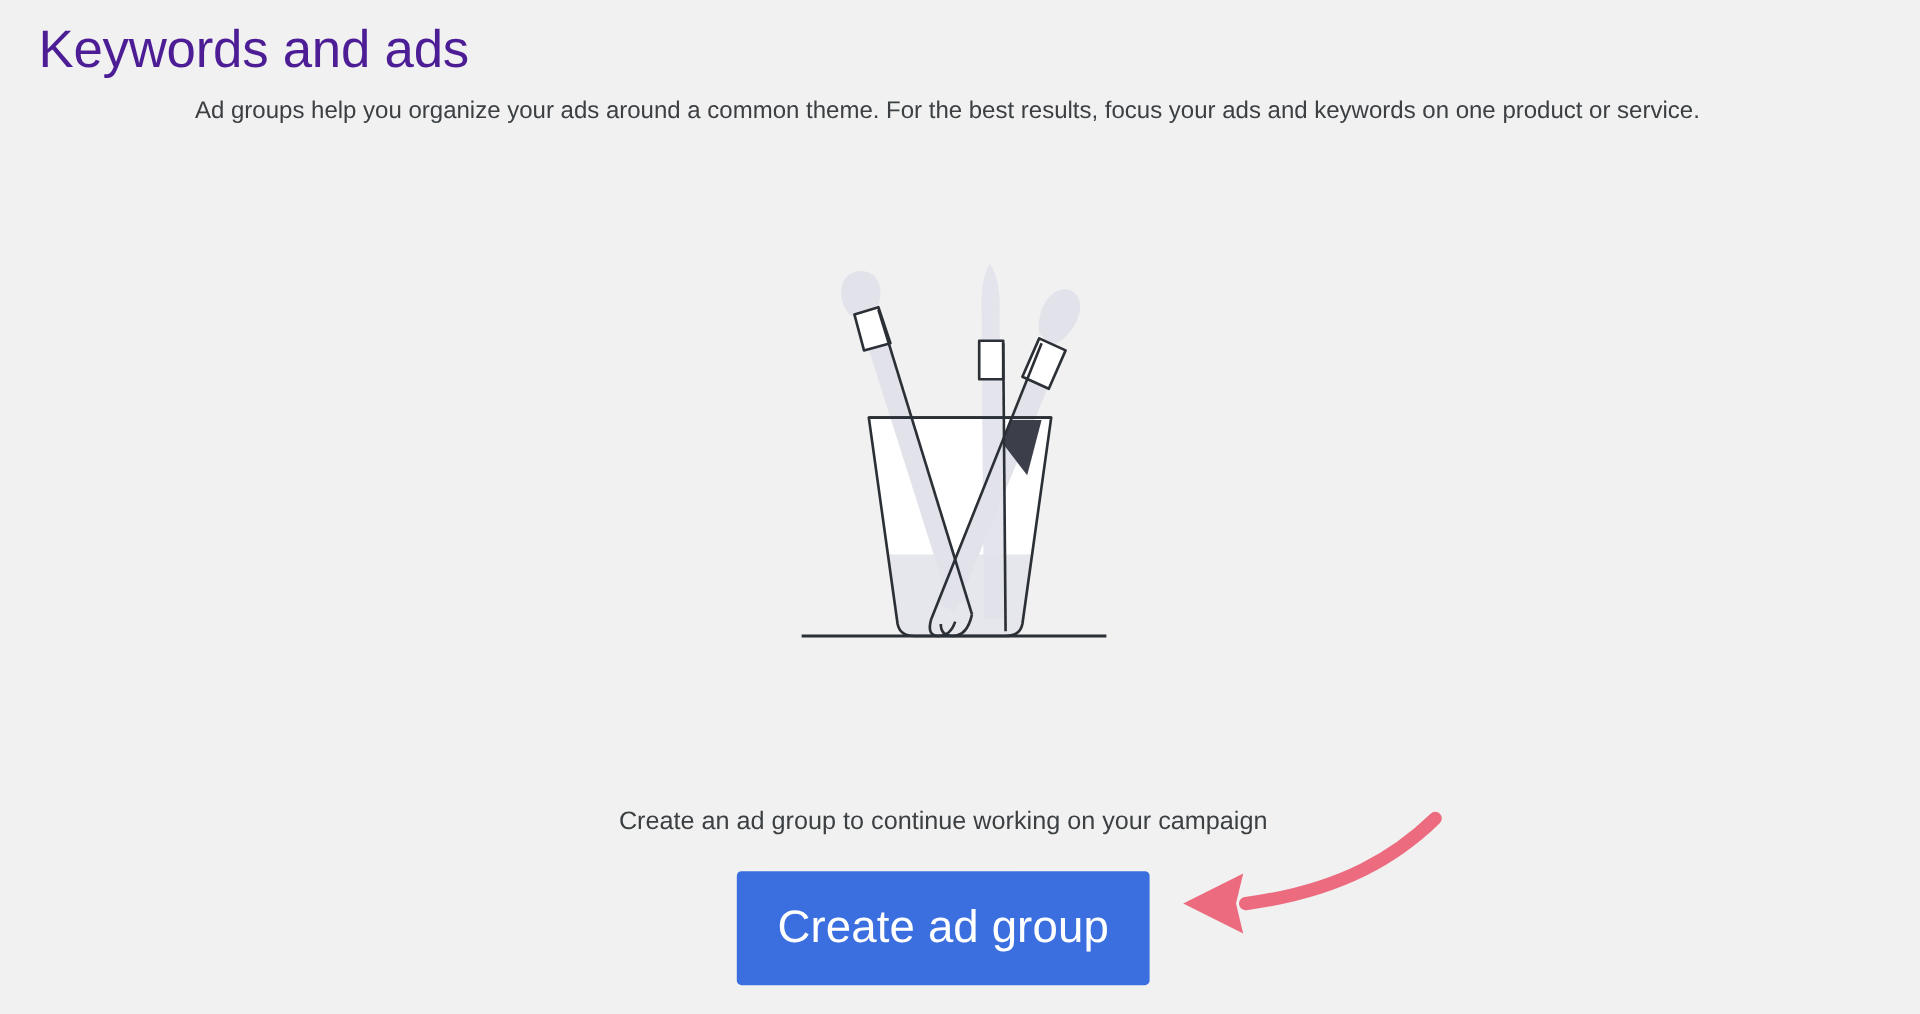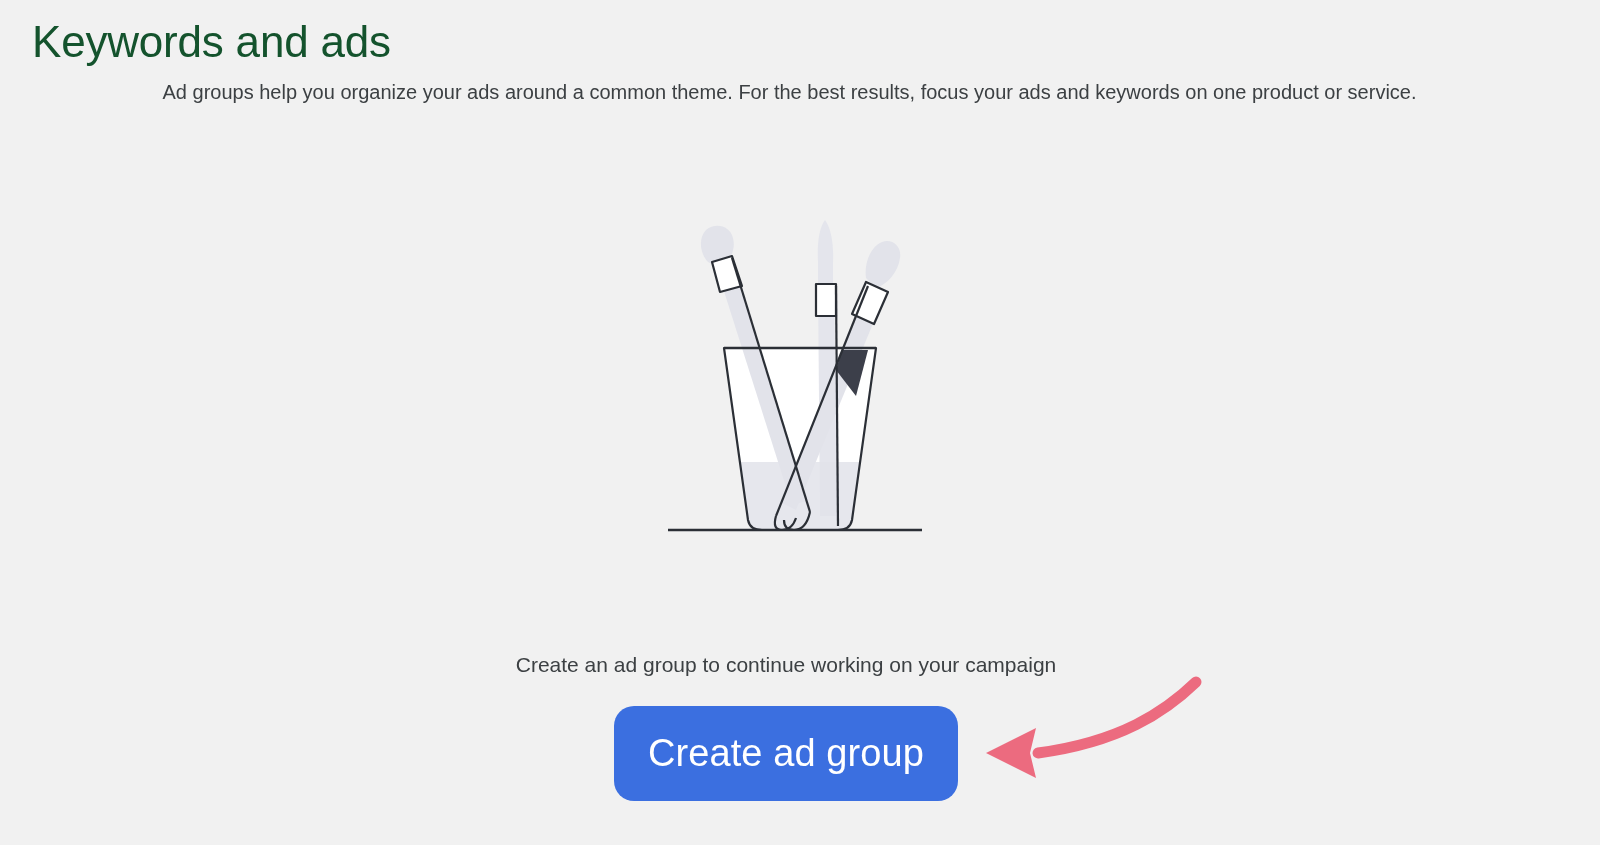--- a/index.html
+++ b/index.html
@@ -20,21 +20,21 @@
   #page-header {
     position: absolute;
     left: 32px;
     top: 14px;
     width: 1520px;
   }
   #page-title {
     font-size: 44px;
     line-height: 56px;
     font-weight: 400;
-    color: #14532d;
+    color: #4c1d95;
     letter-spacing: -0.2px;
     margin: 0;
     white-space: nowrap;
   }
   #page-subtitle {
     font-size: 20px;
     line-height: 36px;
     font-weight: 400;
     color: #3c4043;
     margin: 4px 0 0 0;
@@ -53,41 +53,41 @@
   #illustration svg {
     display: block;
     width: 360px;
     height: 350px;
   }
 
   
   #cta-block {
     position: absolute;
     left: 0;
-    top: 650px;
+    top: 670px;
     width: 1572px;
     text-align: center;
   }
   #cta-caption {
     font-size: 21px;
     line-height: 30px;
     color: #3c4043;
     font-weight: 400;
     margin: 0;
   }
   #create-ad-group-button {
     display: inline-block;
     margin-top: 26px;
     min-width: 339px;
     height: 95px;
     line-height: 95px;
     padding: 0 34px;
     box-sizing: border-box;
     border: none;
-    border-radius: 20px;
+    border-radius: 4px;
     background: #3b6fe0;
     color: #ffffff;
     font-family: "Liberation Sans", sans-serif;
     font-size: 38px;
     font-weight: 400;
     letter-spacing: 0.1px;
     cursor: pointer;
     text-align: center;
     white-space: nowrap;
   }

